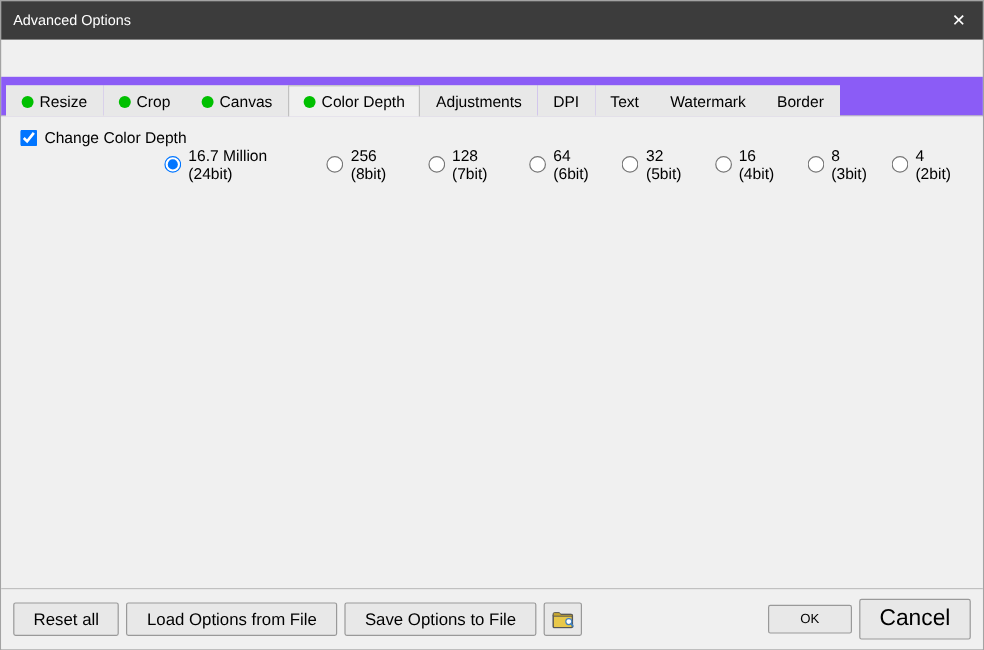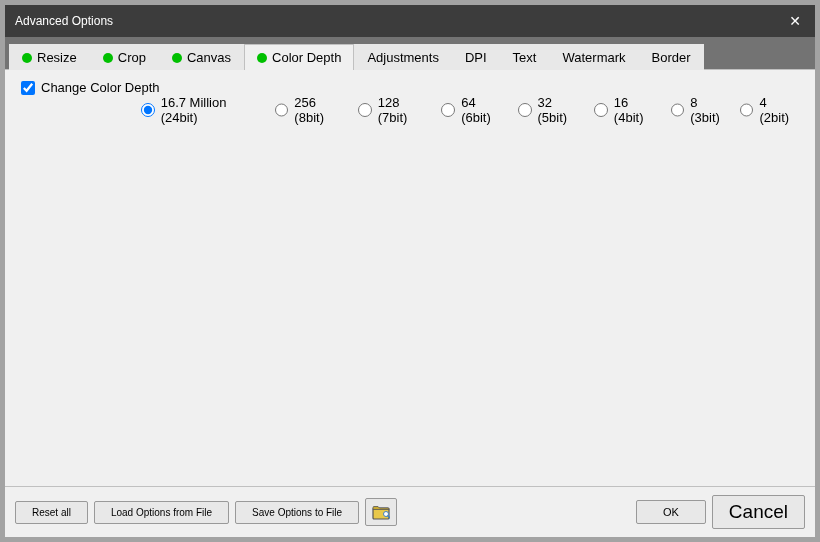--- a/index.html
+++ b/index.html
@@ -10,21 +10,21 @@
       justify-content: center;
       width: 820px;
       height: 542px;
       font-family: 'Segoe UI', Tahoma, sans-serif;
       font-size: 13px;
     }
     .dialog {
       width: 820px;
       height: 542px;
       background: #f0f0f0;
-      border: 5px solid #a3a3a3;
+      border: 1px solid #a3a3a3;
       display: flex;
       flex-direction: column;
       box-shadow: 2px 2px 8px rgba(0,0,0,0.4);
     }
     .title-bar {
       background: #3c3c3c;
       color: #fff;
       padding: 6px 10px;
       display: flex;
       align-items: center;
@@ -42,28 +42,29 @@
       font-size: 14px;
       cursor: pointer;
       width: 20px;
       height: 20px;
       display: flex;
       align-items: center;
       justify-content: center;
       padding: 0;
     }
     .tabs-bar {
-      background: #737373;
+      background: #8b5cf6;
       border-bottom: 1px solid #c0c0c0;
       display: flex;
       align-items: center;
       padding: 0 4px;
       padding-top: 6px;
       gap: 0;
       flex-wrap: nowrap;
+      margin-top: 31px;
     }
     .tab {
       padding: 5px 12px;
       border: 1px solid transparent;
       border-bottom: none;
       cursor: pointer;
       background: #e8e8e8;
       font-size: 13px;
       display: flex;
       align-items: center;
@@ -123,21 +124,21 @@
       background: #f0f0f0;
       display: flex;
       align-items: center;
       gap: 6px;
     }
     .footer-btn {
       padding: 5px 16px;
       background: #e8e8e8;
       border: 1px solid #999;
       cursor: pointer;
-      font-size: 10px;
+      font-size: 14px;
       border-radius: 2px;
       text-align: center;
     }
     .footer-spacer { flex: 1; }
     .icon-btn {
       width: 32px;
       height: 28px;
       background: #e8e8e8;
       border: 1px solid #999;
       cursor: pointer;

